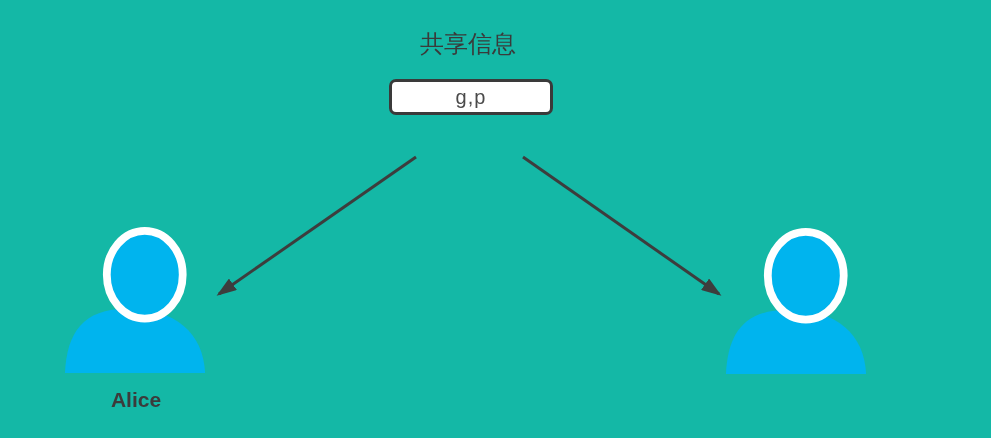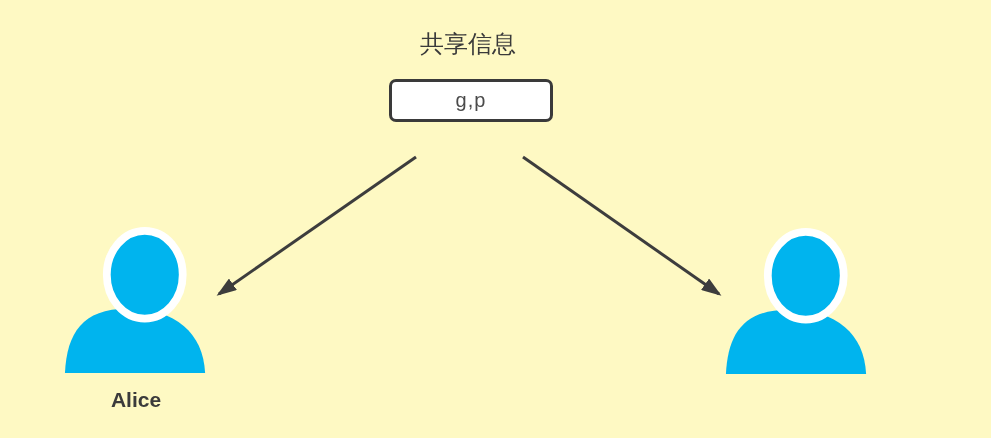--- a/index.html
+++ b/index.html
@@ -5,39 +5,39 @@
   html, body {
     margin: 0;
     padding: 0;
     background: #ffffff;
     font-family: "Liberation Sans", "DejaVu Sans", sans-serif;
   }
   .canvas {
     position: relative;
     width: 991px;
     height: 438px;
-    background: #fef9c3;
+    background: #14b8a6;
     overflow: hidden;
   }
   .title {
     position: absolute;
     left: 388px;
     top: 30px;
     width: 160px;
     text-align: center;
     font-size: 24px;
     line-height: 28px;
     color: var(--title-text, #3a3a3a);
   }
   .gp-box {
     position: absolute;
     left: 389px;
     top: 79px;
     width: 164px;
-    height: 43px;
+    height: 36px;
     box-sizing: border-box;
     border: 3px solid var(--box-border, #3a3a3a);
     border-radius: 7px;
     background: #ffffff;
     display: flex;
     align-items: center;
     justify-content: center;
     font-size: 20px;
     letter-spacing: 1px;
     color: var(--box-text, #4a4a4a);

